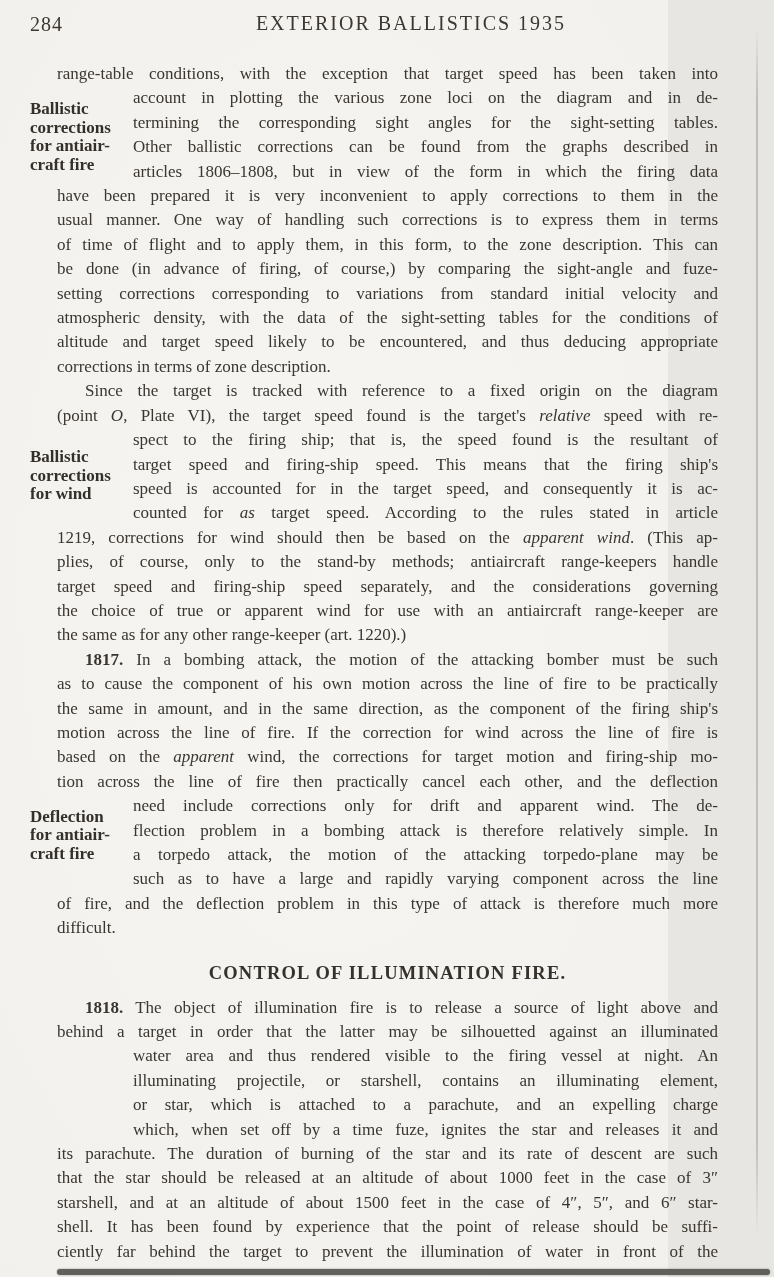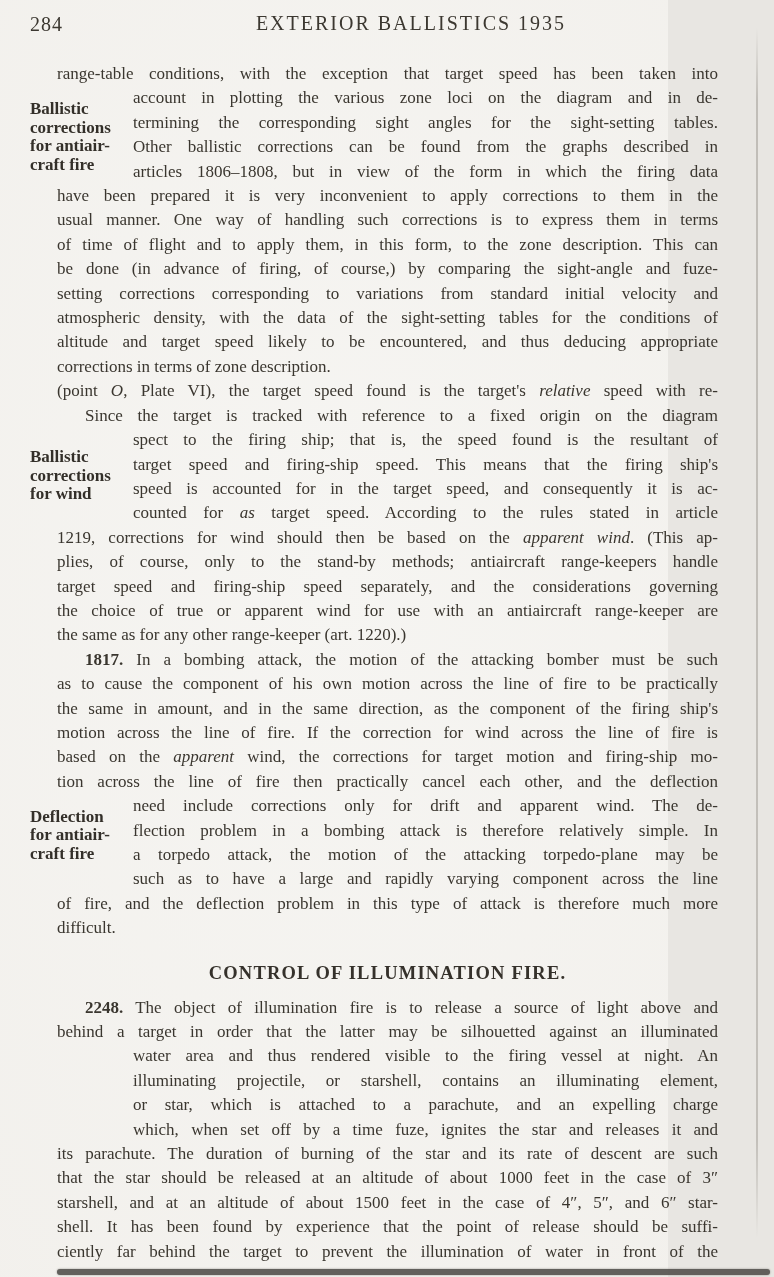--- a/index.html
+++ b/index.html
@@ -72,22 +72,22 @@
         <div class="line">atmospheric density, with the data of the sight-setting tables for the conditions of</div>
         <div class="line">altitude and target speed likely to be encountered, and thus deducing appropriate</div>
         <div class="line nj">corrections in terms of zone description.</div>
       </div>
       <div class="paragraph">
         <div class="sidenote nt-1">
           <div class="sidenote-line">Ballistic</div>
           <div class="sidenote-line">corrections</div>
           <div class="sidenote-line">for wind</div>
         </div>
+        <div class="line fi">Since the target is tracked with reference to a fixed origin on the diagram</div>
         <div class="line">(point <i>O</i>, Plate VI), the target speed found is the target's <i>relative</i> speed with re-</div>
-        <div class="line fi">Since the target is tracked with reference to a fixed origin on the diagram</div>
         <div class="line ind">spect to the firing ship; that is, the speed found is the resultant of</div>
         <div class="line ind">target speed and firing-ship speed. This means that the firing ship's</div>
         <div class="line ind">speed is accounted for in the target speed, and consequently it is ac-</div>
         <div class="line ind">counted for <i>as</i> target speed. According to the rules stated in article</div>
         <div class="line">1219, corrections for wind should then be based on the <i>apparent wind</i>. (This ap-</div>
         <div class="line">plies, of course, only to the stand-by methods; antiaircraft range-keepers handle</div>
         <div class="line">target speed and firing-ship speed separately, and the considerations governing</div>
         <div class="line">the choice of true or apparent wind for use with an antiaircraft range-keeper are</div>
         <div class="line nj">the same as for any other range-keeper (art. 1220).)</div>
       </div>
@@ -105,21 +105,21 @@
         <div class="line">tion across the line of fire then practically cancel each other, and the deflection</div>
         <div class="line ind">need include corrections only for drift and apparent wind. The de-</div>
         <div class="line ind">flection problem in a bombing attack is therefore relatively simple. In</div>
         <div class="line ind">a torpedo attack, the motion of the attacking torpedo-plane may be</div>
         <div class="line ind">such as to have a large and rapidly varying component across the line</div>
         <div class="line">of fire, and the deflection problem in this type of attack is therefore much more</div>
         <div class="line nj">difficult.</div>
       </div>
       <div class="section-heading">CONTROL OF ILLUMINATION FIRE.</div>
       <div class="paragraph">
-        <div class="line fi"><b>2248.</b>  The object of illumination fire is to release a source of light above and</div>
+        <div class="line fi"><b>1818.</b>  The object of illumination fire is to release a source of light above and</div>
         <div class="line">behind a target in order that the latter may be silhouetted against an illuminated</div>
         <div class="line ind">water area and thus rendered visible to the firing vessel at night. An</div>
         <div class="line ind">illuminating projectile, or starshell, contains an illuminating element,</div>
         <div class="line ind">or star, which is attached to a parachute, and an expelling charge</div>
         <div class="line ind">which, when set off by a time fuze, ignites the star and releases it and</div>
         <div class="line">its parachute. The duration of burning of the star and its rate of descent are such</div>
         <div class="line">that the star should be released at an altitude of about 1000 feet in the case of 3″</div>
         <div class="line">starshell, and at an altitude of about 1500 feet in the case of 4″, 5″, and 6″ star-</div>
         <div class="line">shell. It has been found by experience that the point of release should be suffi-</div>
         <div class="line">ciently far behind the target to prevent the illumination of water in front of the</div>

